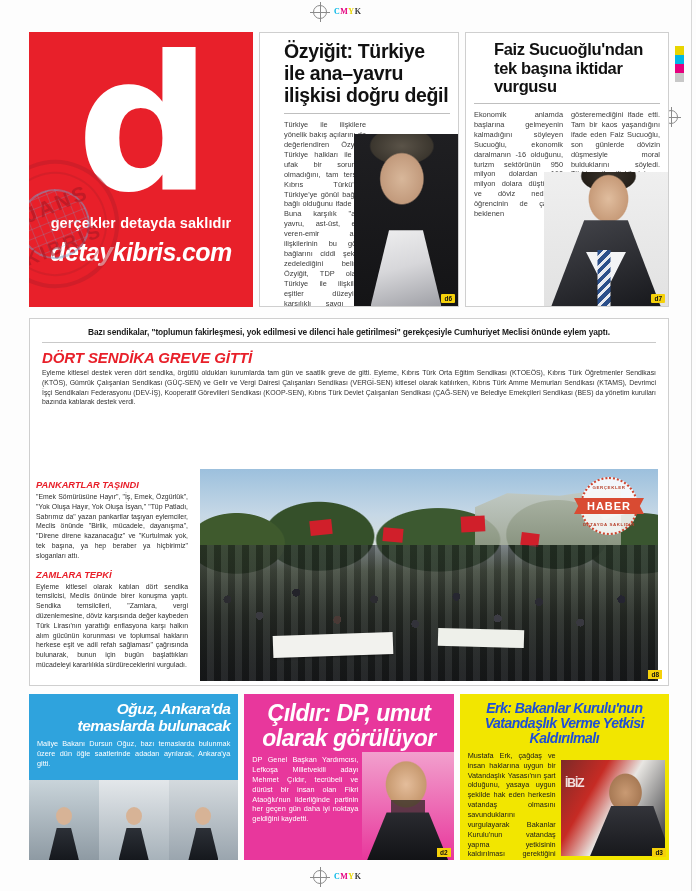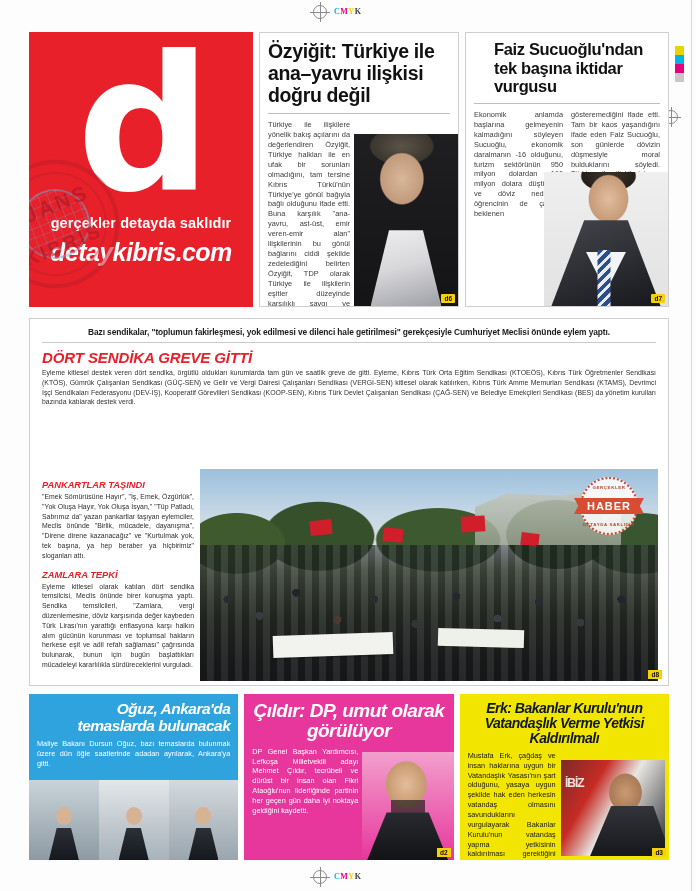--- a/index.html
+++ b/index.html
@@ -151,21 +151,21 @@
       repeating-linear-gradient(90deg, rgba(120,160,200,.28) 0 1px, transparent 1px 9px);
   }
 
   
   .story-box {
     background: #ffffff;
     border: 1px solid #cfcfcf;
     position: relative;
     overflow: hidden;
   }
-  .sb-a { width: 200px; }
+  .sb-a { width: 200px; padding-left: 16px; }
   .sb-b { width: 204px; }
 
   .sb-head {
     font-weight: bold;
     color: #111111;
     line-height: 1.13;
     letter-spacing: -.35px;
     padding: 7px 8px 0 8px;
   }
   .sb-a .sb-head { font-size: 19.5px; }
@@ -288,21 +288,21 @@
   }
   .feat-lede {
     font-size: 6.9px;
     line-height: 1.42;
     color: #303030;
     padding: 2px 12px 0 12px;
     text-align: justify;
   }
   .feat-body {
     position: absolute;
-    left: 12px; top: 152px;
+    left: 6px; top: 152px;
     width: 152px;
   }
   .fb-title {
     color: #e8202a;
     font-weight: bold;
     font-style: italic;
     font-size: 9.3px;
     margin-top: 9px;
   }
   .fb-text {
@@ -410,22 +410,22 @@
   .bb-yellow { background: #f2e600; }
 
   .bb-head {
     font-weight: bold; font-style: italic;
     color: #ffffff;
     padding: 7px 8px 0 8px;
     line-height: 1.07;
     letter-spacing: -.5px;
   }
   .bb-blue .bb-head { font-size: 15.5px; text-align: right; }
-  .bb-pink .bb-head { font-size: 19px; text-align: center; }
-  .bb-yellow .bb-head { font-size: 14px; color: #0f172a; text-align: center; }
+  .bb-pink .bb-head { font-size: 23px; text-align: center; }
+  .bb-yellow .bb-head { font-size: 14px; color: #1d4ed8; text-align: center; }
 
   .bb-body {
     font-size: 7.3px;
     line-height: 1.35;
     padding: 5px 8px 0 8px;
     color: #ffffff;
     text-align: justify;
   }
   .bb-yellow .bb-body { color: #1a1a1a; width: 104px; }
   .bb-pink .bb-body { width: 122px; }

